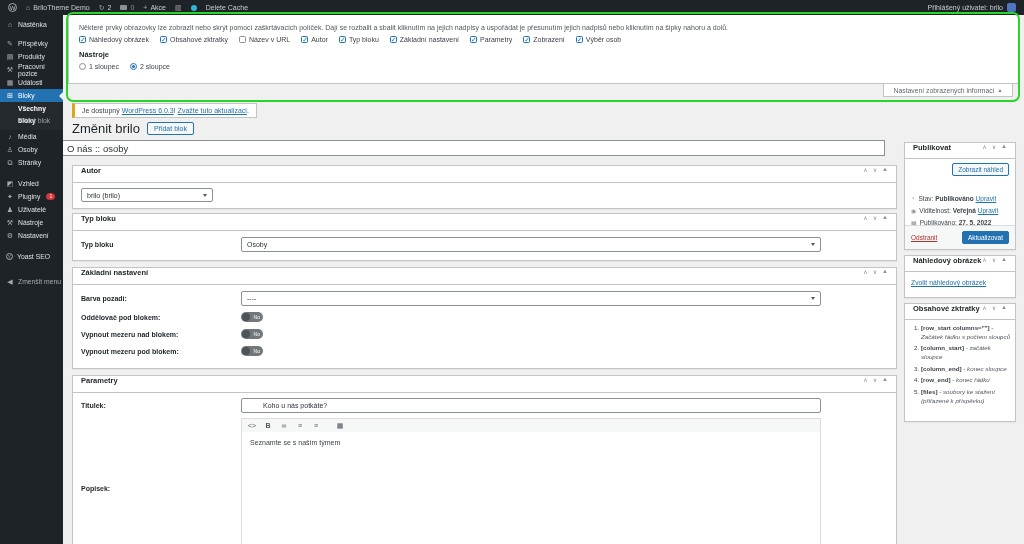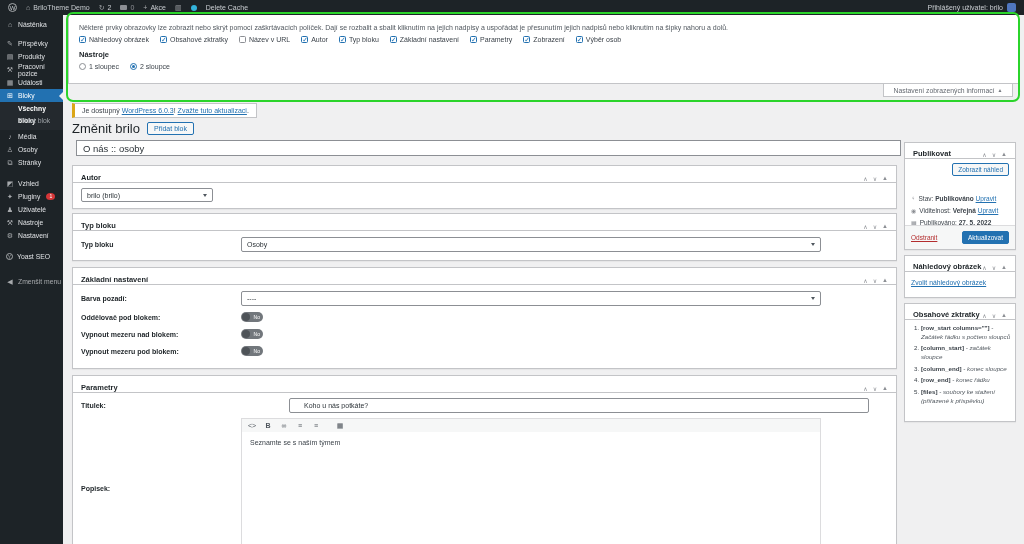--- a/index.html
+++ b/index.html
@@ -62,38 +62,38 @@
   .tabarrow{font-size:5px;color:#787c82;}
 
   
   .nag{position:absolute;left:72px;top:103px;background:#fff;border:1px solid #c3c4c7;border-left:3px solid #dba617;
        padding:3px 7px;font-size:7px;color:#3c434a;z-index:5;white-space:nowrap;}
 
   
   .headrow{position:absolute;left:72px;top:121px;display:flex;align-items:center;gap:7px;}
   .pagetitle{font-size:13px;color:#1d2327;}
   .addbtn{font-size:7px;color:#2271b1;border:1px solid #2271b1;background:#f6f7f7;border-radius:2px;padding:2px 6px;cursor:pointer;font-family:inherit;}
-  .titleinput{position:absolute;left:76px;top:140px;width:825px;height:16px;box-sizing:border-box;border:1px solid #8c8f94;
+  .titleinput{position:absolute;left:60px;top:140px;width:825px;height:16px;box-sizing:border-box;border:1px solid #8c8f94;
               background:#fff;font-size:9.5px;padding:0 6px;color:#2c3338;font-family:inherit;}
 
   
   .postbox{position:absolute;background:#fff;border:1px solid #c3c4c7;box-sizing:border-box;box-shadow:0 1px 1px rgba(0,0,0,.04);}
-  .pbh{height:16px;display:flex;align-items:flex-end;justify-content:space-between;padding:0 8px;border-bottom:1px solid #c3c4c7;cursor:pointer;}
+  .pbh{height:16px;display:flex;align-items:flex-start;justify-content:space-between;padding:0 8px;border-bottom:1px solid #c3c4c7;cursor:pointer;}
   .pbt{font-size:7.5px;font-weight:bold;color:#1d2327;}
   .hacts{display:flex;gap:5px;color:#8c8f94;font-size:6px;}
   .ha{cursor:pointer;}
   .flabel{position:absolute;left:8px;font-size:7px;font-weight:bold;color:#1d2327;}
   .select{position:absolute;box-sizing:border-box;border:1px solid #8c8f94;border-radius:2px;background:#fff;
           display:flex;align-items:center;justify-content:space-between;padding:0 5px;font-size:7px;color:#2c3338;cursor:pointer;}
   .chev{width:0;height:0;border-left:2.5px solid transparent;border-right:2.5px solid transparent;border-top:3px solid #50575e;}
   .toggle{position:absolute;width:22px;height:10px;border-radius:5px;background:#72777c;cursor:pointer;}
   .knob{position:absolute;left:1px;top:1px;width:8px;height:8px;border-radius:50%;background:#4e5358;}
   .tlabel{position:absolute;right:3px;top:0;font-size:5px;color:#fff;line-height:10px;}
   .tinput{position:absolute;box-sizing:border-box;border:1px solid #8c8f94;border-radius:2px;background:#fff;
-          font-size:7px;padding:0 14px;color:#2c3338;font-family:inherit;margin-left:48px;}
+          font-size:7px;padding:0 21px;color:#2c3338;font-family:inherit;}
 
   
   .edtoolbar{position:absolute;left:168px;top:42px;width:580px;height:15px;background:#f6f7f7;border:1px solid #dcdcde;
              box-sizing:border-box;display:flex;align-items:center;padding:0 2px;}
   .tbbtn{width:16px;text-align:center;font-size:7px;color:#50575e;cursor:pointer;}
   .tbbtn.bold{font-weight:bold;}
   .tbsep{margin-left:8px;}
   .edcontent{position:absolute;left:168px;top:56px;width:580px;height:130px;background:#fff;border:1px solid #dcdcde;
              border-top:none;box-sizing:border-box;padding:7px 8px;font-size:7px;color:#3c434a;cursor:text;}
 

